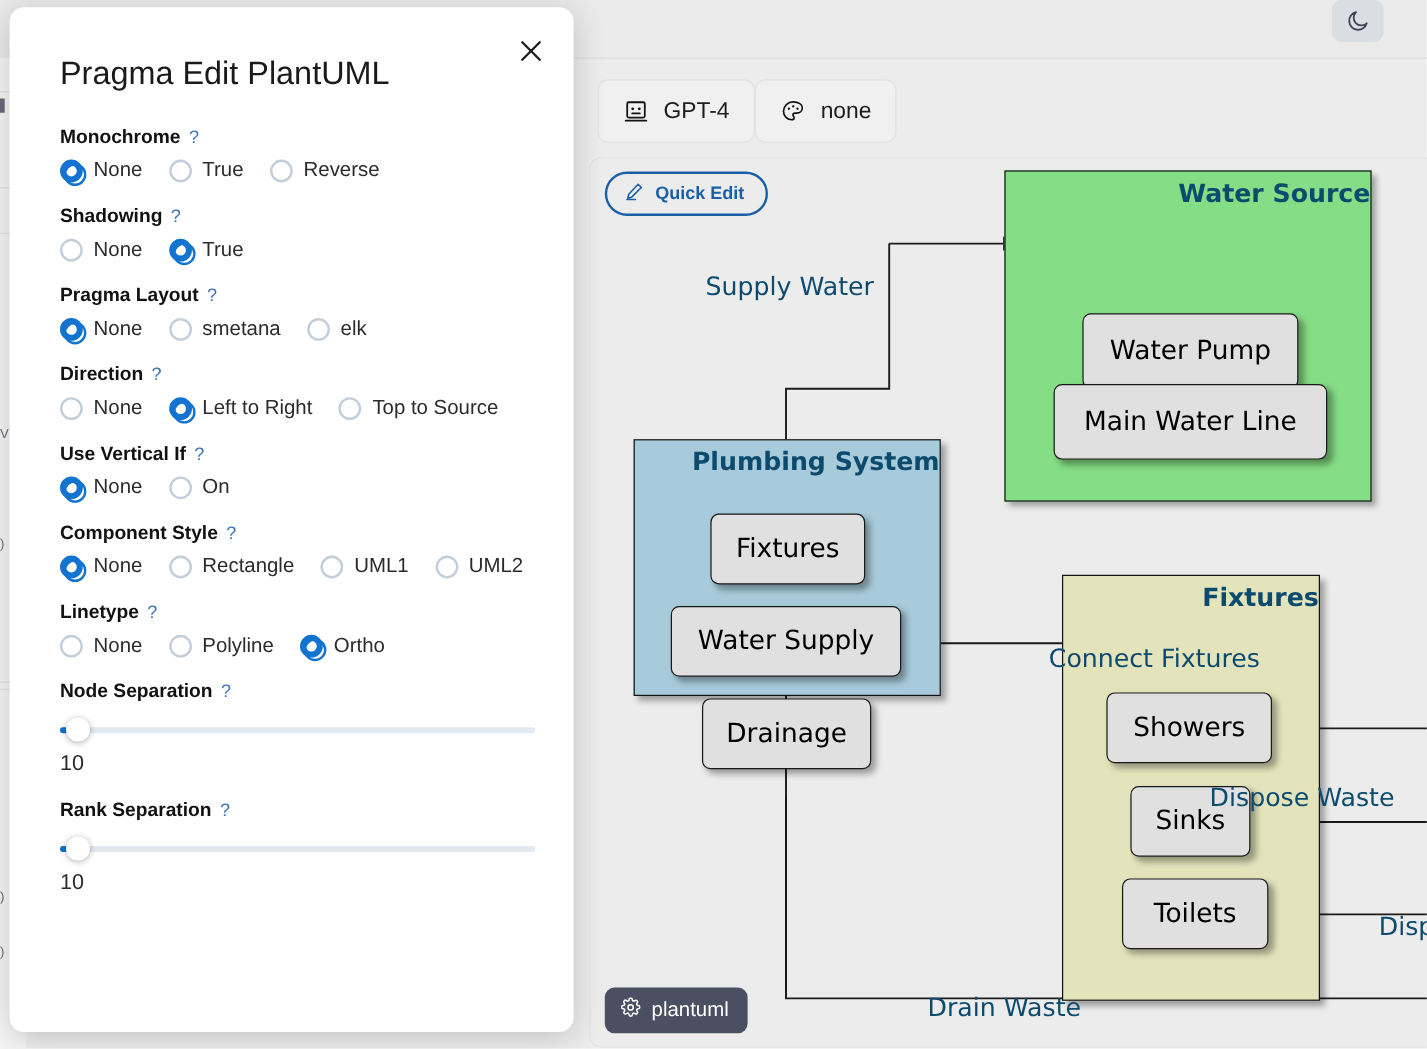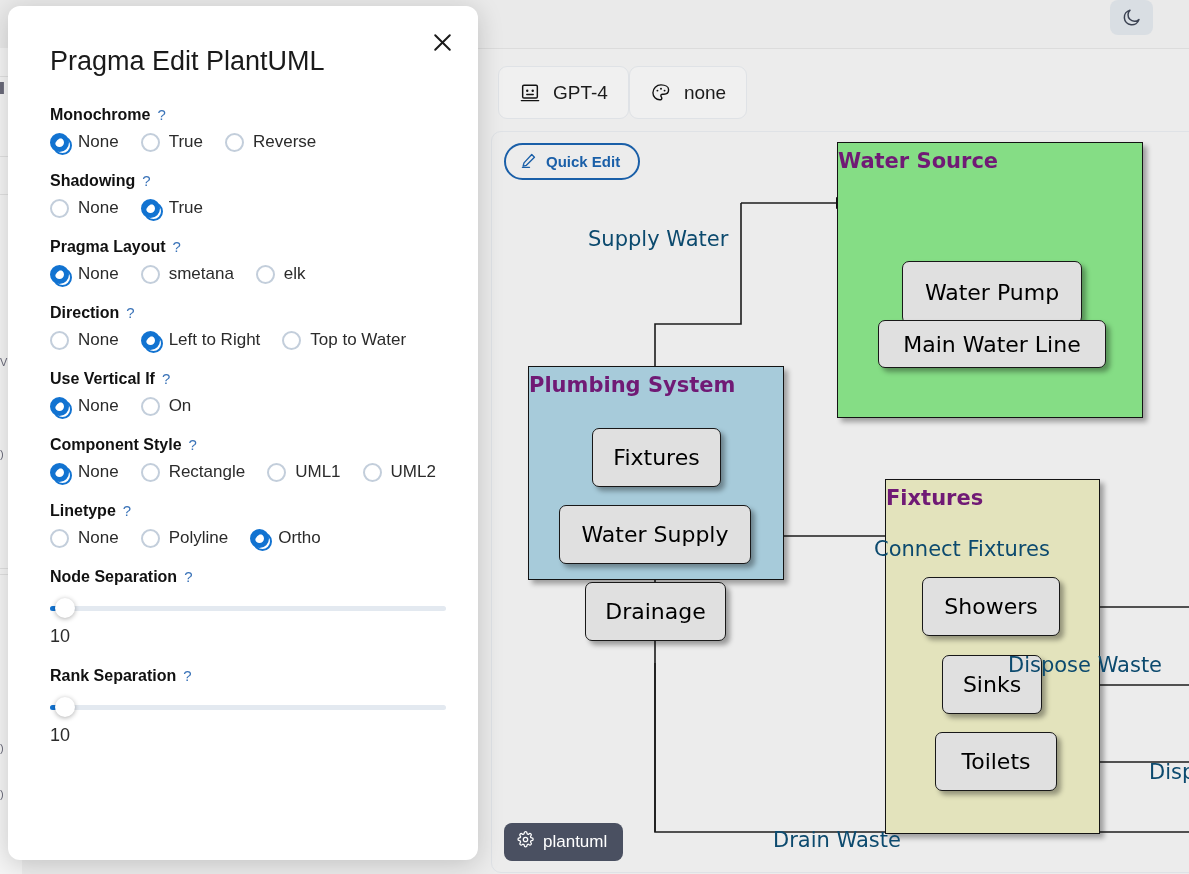--- a/index.html
+++ b/index.html
@@ -120,24 +120,24 @@
   }
   .uml-svg { position: absolute; left: 0; top: 0; }
 
   .pkg {
     position: absolute;
     box-sizing: border-box;
     border: 1.5px solid #131313;
     box-shadow: 4px 4px 5px rgba(0,0,0,0.33);
   }
   .pkg-title {
-    text-align: left;
+    text-align: right;
     font-weight: bold;
     font-size: 21px;
-    color: #701a75;
+    color: #0c4a6e;
     font-family: "DejaVu Sans", sans-serif;
     margin-top: 6px;
   }
   .node {
     position: absolute;
     box-sizing: border-box;
     background: #e0e0e0;
     border: 1.3px solid #181818;
     border-radius: 7px;
     box-shadow: 4px 4px 5px rgba(0,0,0,0.35);
@@ -361,21 +361,21 @@
 
         <line x1="565" y1="630" x2="710" y2="630" stroke="#1c1c1c" stroke-width="1.6"></line>
       </svg>
 
       <div class="pkg" id="pkg-water-source" style="left:345px; top:10px; width:306px; height:276px; background:#85DD85;">
         <div class="pkg-title">Water Source</div>
       </div>
       <div class="node" style="left:410px; top:105px; width:180px; height:63px;margin-top:24px;">
         <span>Water Pump</span>
       </div>
-      <div class="node" style="left:386px; top:188px; width:228px; height:48px;">
+      <div class="node" style="left:386px; top:188px; width:228px; height:63px;">
         <span>Main Water Line</span>
       </div>
 
       <div class="pkg" id="pkg-plumbing" style="left:36px; top:234px; width:256px; height:214px; background:#A7CBDA;">
         <div class="pkg-title">Plumbing System</div>
       </div>
       <div class="node" style="left:100px; top:296px; width:129px; height:59px;">
         <span>Fixtures</span>
       </div>
       <div class="node" style="left:67px; top:373px; width:192px; height:59px;">
@@ -520,21 +520,21 @@
           <label class="radio-opt">
             <span class="radio-dot"></span>
             <span>None</span>
           </label>
           <label class="radio-opt">
             <span class="radio-dot on"></span>
             <span>Left to Right</span>
           </label>
           <label class="radio-opt">
             <span class="radio-dot"></span>
-            <span>Top to Water</span>
+            <span>Top to Source</span>
           </label>
         </div>
       </div>
 
       <div class="field">
         <div class="field-label">
           <span>Use Vertical If</span>
           <span class="help-q">?</span>
         </div>
         <div class="radio-row">

